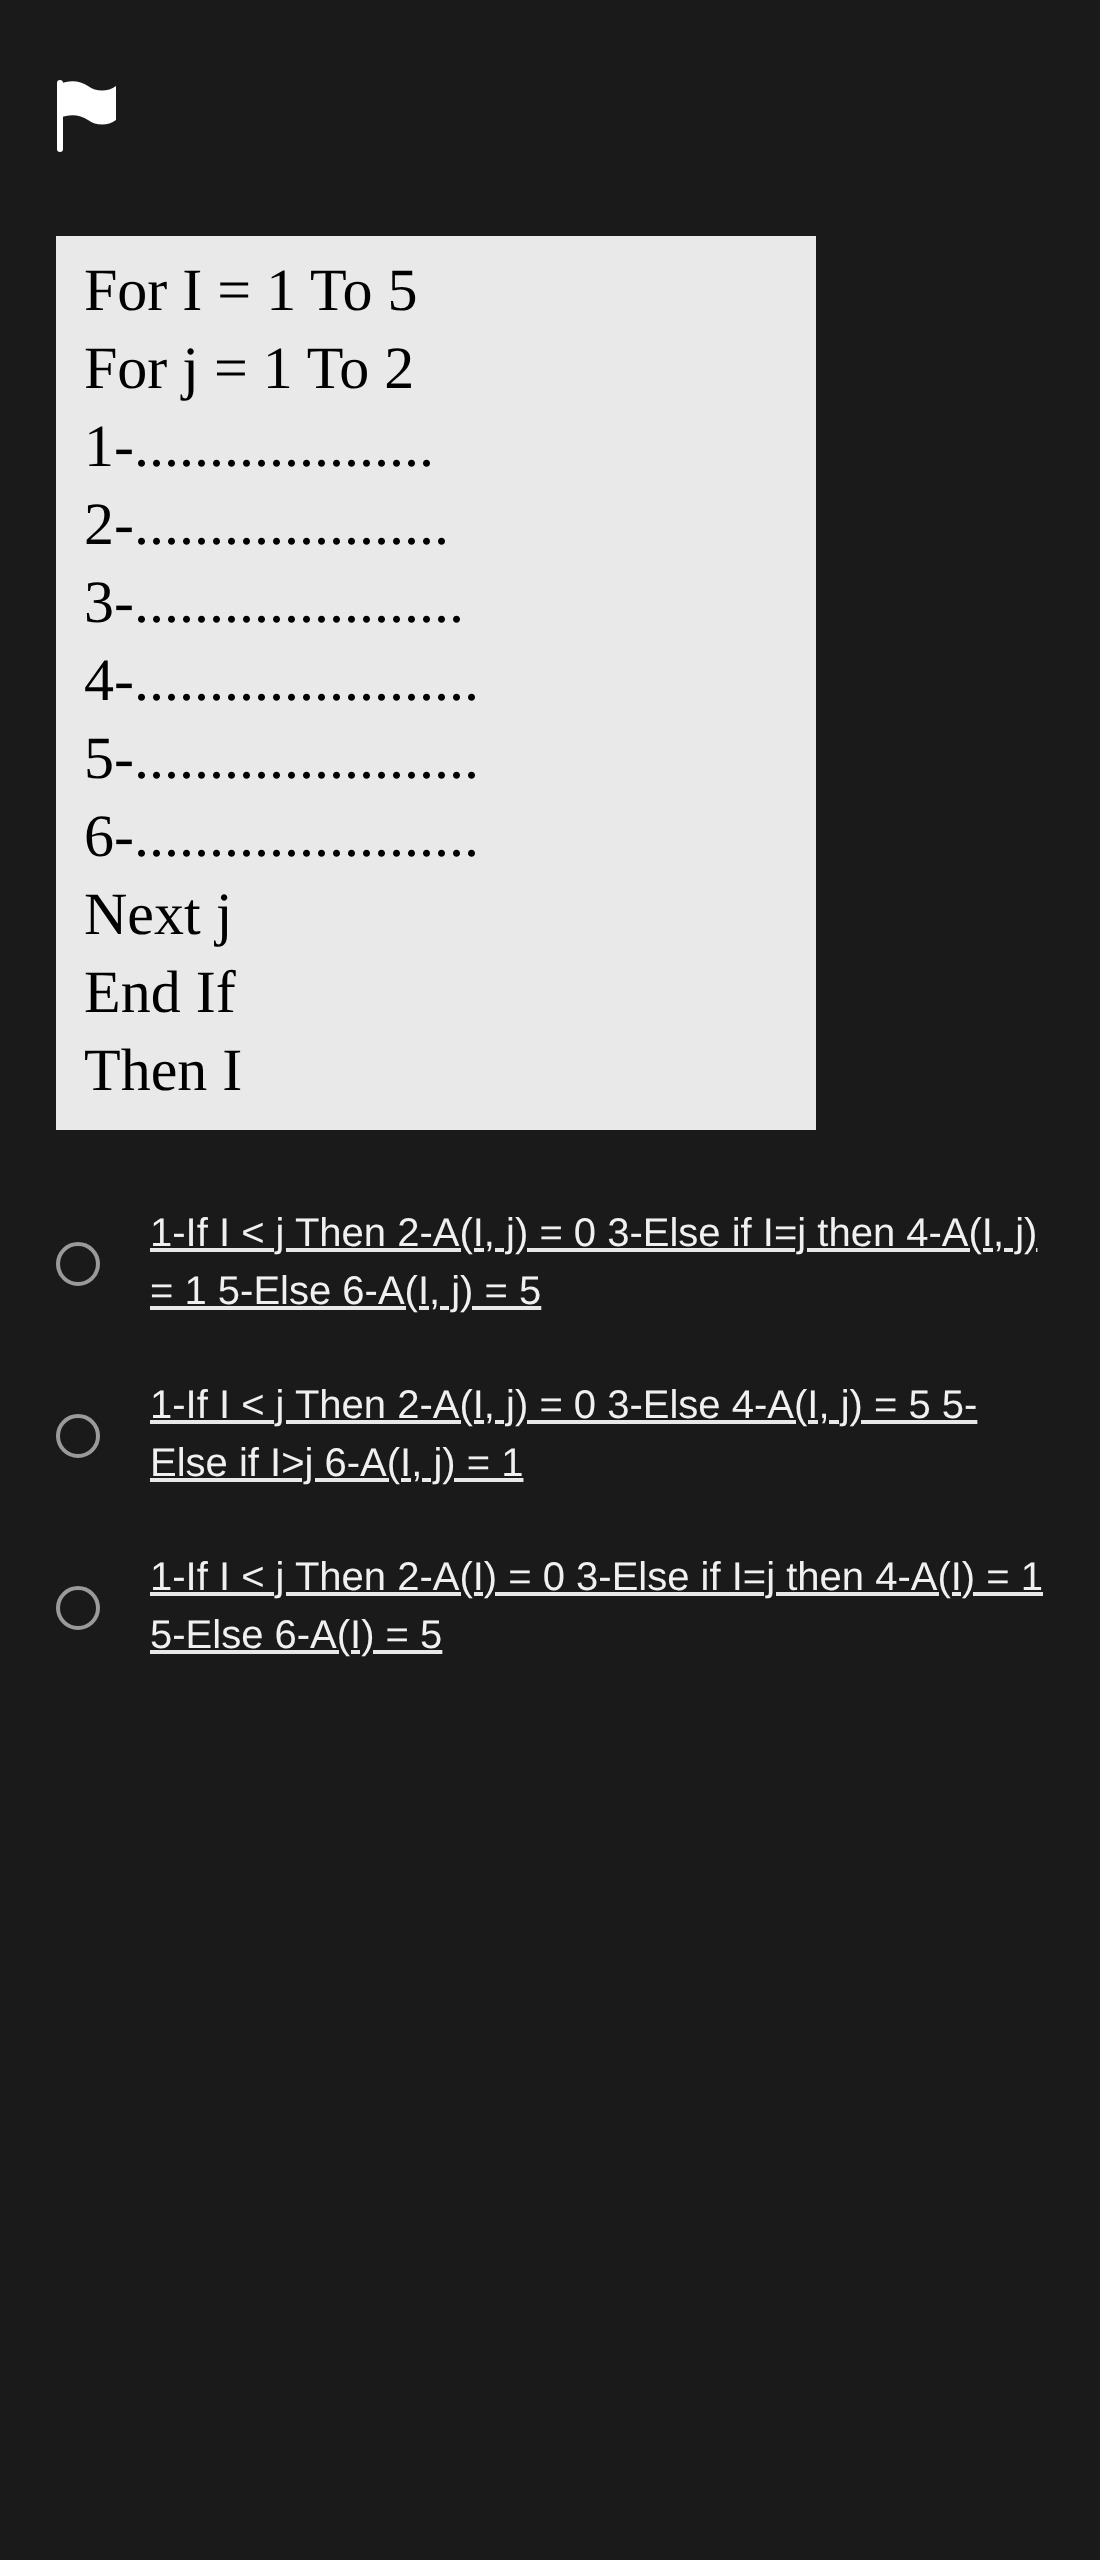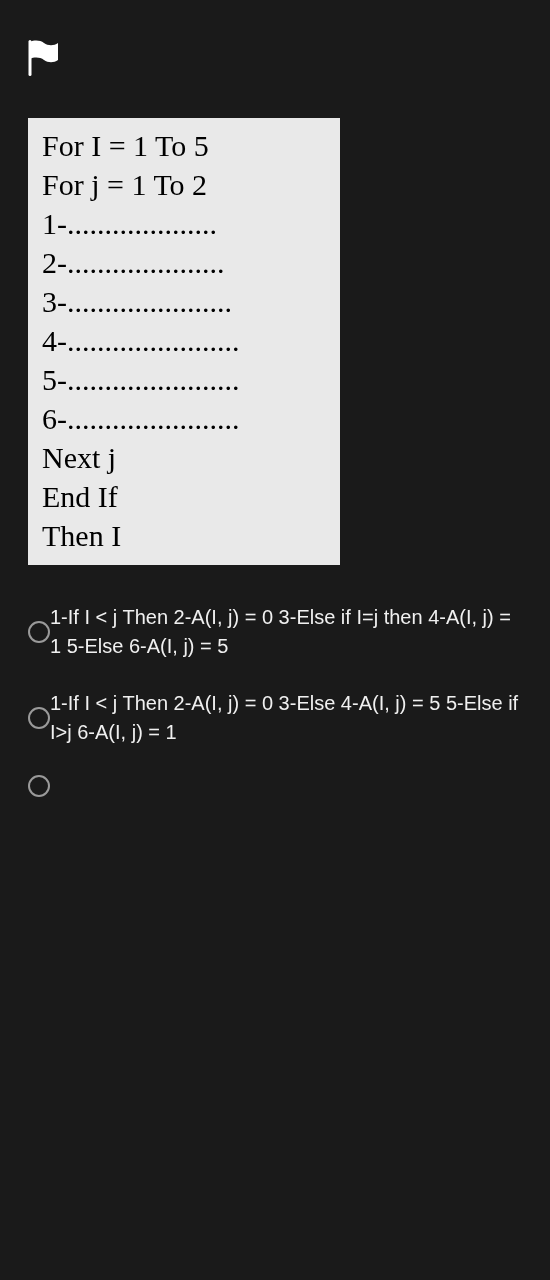--- a/index.html
+++ b/index.html
@@ -27,36 +27,37 @@
   .flag-icon {
     width: 48px;
     height: 48px;
     flex-shrink: 0;
     margin-top: 6px;
     margin-right: 6px;
   }
   .code-box {
     background: #e9e9e9;
     color: #000;
-    width: 312px;
+    width: 380px;
     margin-left: 8px;
     padding: 8px 14px 10px 14px;
     font-family: "Times New Roman", Times, serif;
     font-size: 30px;
     line-height: 1.3;
   }
   .code-line { white-space: pre; }
   .options {
     margin-top: 24px;
   }
   .option {
     display: flex;
     align-items: center;
-    gap: 0;
+    gap: 25px;
     padding: 14px 4px 14px 8px;
+    text-decoration: underline;
   }
   .radio {
     width: 22px;
     height: 22px;
     border: 2px solid #9a9a9a;
     border-radius: 50%;
     flex-shrink: 0;
   }
   .option-text {
     font-size: 20px;
@@ -94,14 +95,15 @@
   <div class="option">
     <div class="radio"></div>
     <div class="option-text">1-If I &lt; j Then 2-A(I, j) = 0 3-Else if I=j then 4-A(I, j) = 1 5-Else 6-A(I, j) = 5</div>
   </div>
   <div class="option">
     <div class="radio"></div>
     <div class="option-text">1-If I &lt; j Then 2-A(I, j) = 0 3-Else 4-A(I, j) = 5 5-Else if I&gt;j 6-A(I, j) = 1</div>
   </div>
   <div class="option">
     <div class="radio"></div>
+    <div class="option-text">1-If I &lt; j Then 2-A(I) = 0 3-Else if I=j then 4-A(I) = 1 5-Else 6-A(I) = 5</div>
   </div>
 </div>
 
 </body></html>

